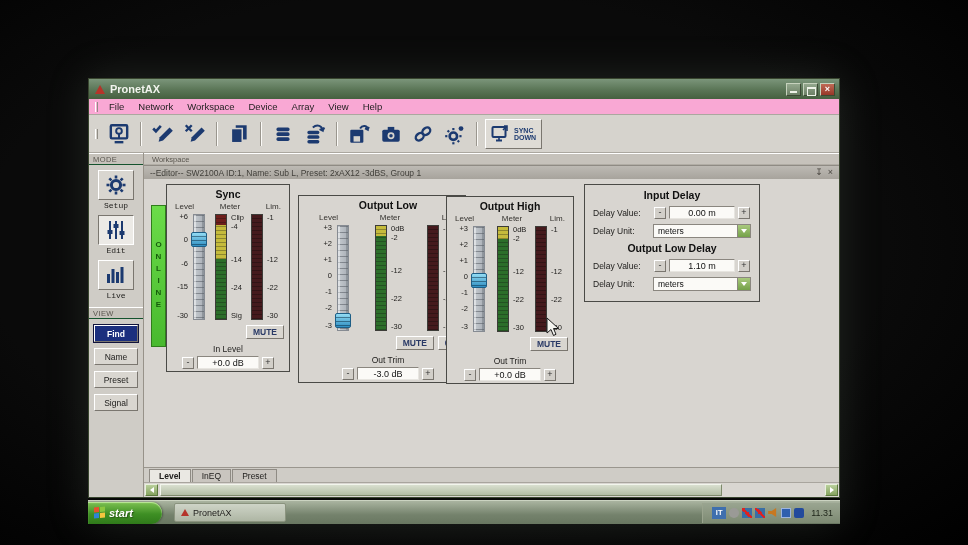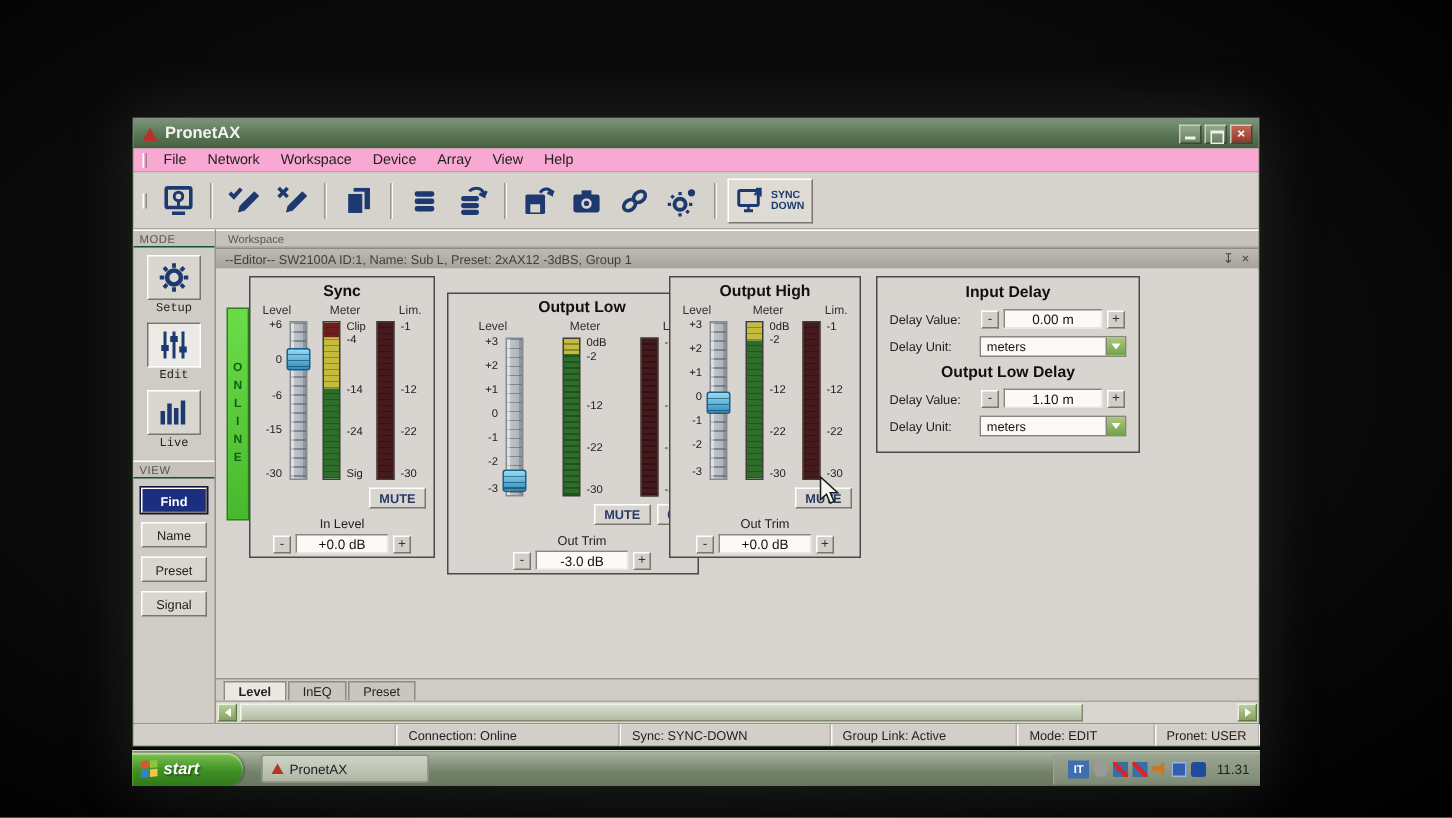--- a/index.html
+++ b/index.html
@@ -440,21 +440,21 @@
               <span class="mini-btn">0°</span>
             </div>
             <div class="trim-label">Out Trim</div>
             <div class="spin-row">
               <span class="spin">-</span>
               <span class="field">-3.0 dB</span>
               <span class="spin">+</span>
             </div>
           </div>
 
-          <div class="panel" style="left:302px; top:5px; width:128px; height:188px;">
+          <div class="panel" style="left:302px; top:17px; width:128px; height:188px;">
             <div class="panel-title">Output High</div>
             <div class="col-headers">
               <span>Level</span>
               <span>Meter</span>
               <span>Lim.</span>
             </div>
             <div class="meters">
               <div class="slider-wrap">
                 <div class="vlabels scale-left">
                       <span style="top: 2%;">+3</span>
@@ -551,28 +551,20 @@
                 <span class="tri-left"></span>
               </span>
           <span class="hthumb"></span>
           <span class="harrow right">
                 <span class="tri-right"></span>
               </span>
         </div>
       </div>
     </div>
 
-    <div class="statusbar">
-      <span class="status-seg" style="width:198px;"></span>
-      <span class="status-seg" style="width:168px;">Connection: Online</span>
-      <span class="status-seg" style="width:158px;">Sync: SYNC-DOWN</span>
-      <span class="status-seg" style="width:140px;">Group Link: Active</span>
-      <span class="status-seg" style="width:102px;">Mode: EDIT</span>
-      <span class="status-seg" style="flex:1; border-right:none;">Pronet: USER</span>
-    </div>
   </div>
 
   <div class="taskbar">
     <div class="start">
       <span class="flag">
             <i></i>
             <i></i>
             <i></i>
             <i></i>
           </span>

